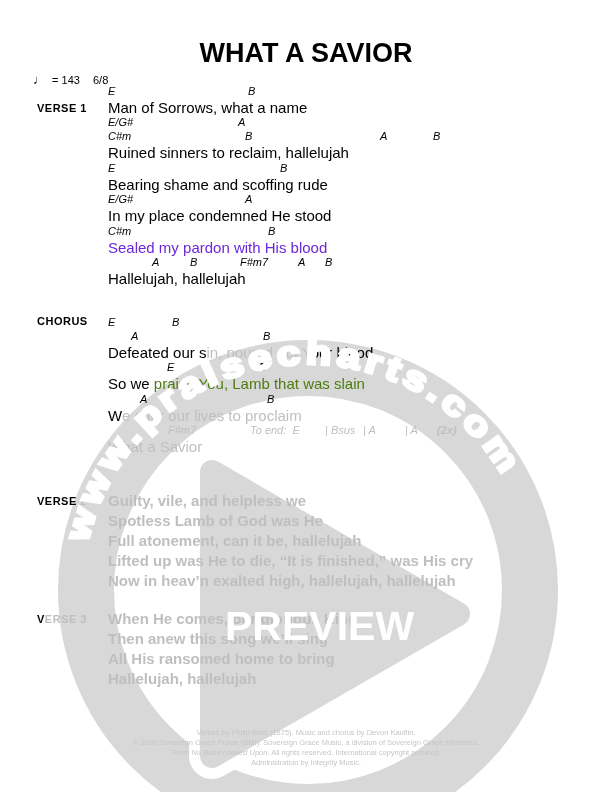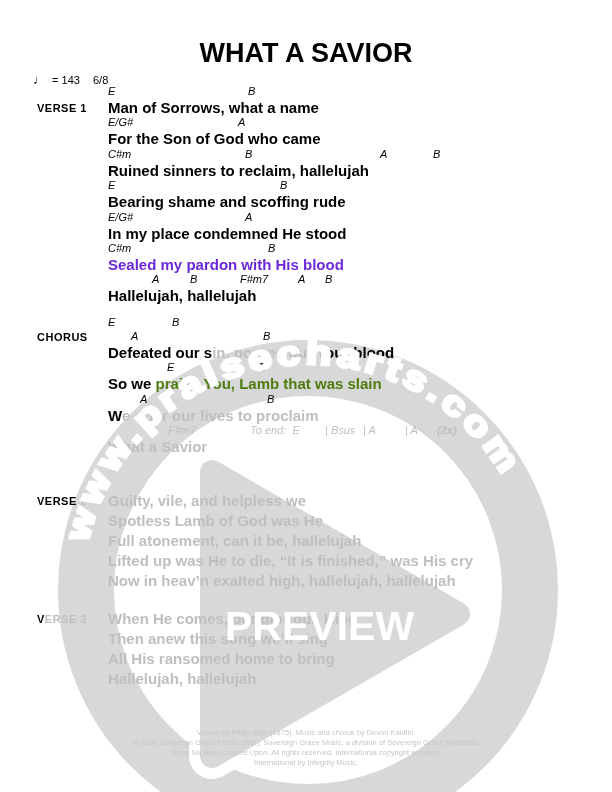--- a/index.html
+++ b/index.html
@@ -16,21 +16,21 @@
   }
   #tempo .note{font-size:13px;margin-right:3px;}
   #tempo .meter{margin-left:10px;}
   .seclabel{
     position:absolute;left:37px;font-size:11px;font-weight:bold;
     letter-spacing:0.5px;white-space:nowrap;
   }
   .secblock{position:absolute;left:108px;white-space:nowrap;}
   .chordrow{position:relative;height:14px;font-style:italic;font-size:11px;}
   .chordrow span{position:absolute;top:0;white-space:pre;}
-  .lyricrow{height:17.4px;font-size:15px;font-weight:bold;}
+  .lyricrow{height:17.4px;font-size:15px;font-weight:normal;}
   .plainrow{height:20px;font-size:15px;font-weight:bold;}
   #footer{
     position:absolute;top:728px;left:0;width:612px;text-align:center;
     font-size:7.5px;line-height:10px;
   }
   #wm-under,#wm-over{position:absolute;top:0;left:0;pointer-events:none;}
   #sections{position:absolute;top:0;left:0;width:612px;height:792px;}
 </style>
 </head>
 <body>
@@ -56,21 +56,20 @@
       <div class="secblock" style="top: 85px;">
         <div class="chordrow">
           <span style="left: 0px; color: rgb(0, 0, 0);">E</span>
           <span style="left: 140px; color: rgb(0, 0, 0);">B</span>
         </div>
         <div class="lyricrow"><span style="color: rgb(0, 0, 0);">Man of Sorrows, what a name</span></div>
         <div class="chordrow">
           <span style="left: 0px; color: rgb(0, 0, 0);">E/G#</span>
           <span style="left: 130px; color: rgb(0, 0, 0);">A</span>
         </div>
-        <div class="lyricrow"><span style="color: rgb(0, 0, 0);">For the Son of God who came</span></div>
         <div class="chordrow">
           <span style="left: 0px; color: rgb(0, 0, 0);">C#m</span>
           <span style="left: 137px; color: rgb(0, 0, 0);">B</span>
           <span style="left: 272px; color: rgb(0, 0, 0);">A</span>
           <span style="left: 325px; color: rgb(0, 0, 0);">B</span>
         </div>
         <div class="lyricrow"><span style="color: rgb(0, 0, 0);">Ruined sinners to reclaim, hallelujah</span></div>
         <div class="chordrow">
           <span style="left: 0px; color: rgb(0, 0, 0);">E</span>
           <span style="left: 172px; color: rgb(0, 0, 0);">B</span>
@@ -88,21 +87,21 @@
         <div class="lyricrow"><span style="color: #6d28d9;">Sealed my pardon with His blood</span></div>
         <div class="chordrow">
           <span style="left: 44px; color: rgb(0, 0, 0);">A</span>
           <span style="left: 82px; color: rgb(0, 0, 0);">B</span>
           <span style="left: 132px; color: rgb(0, 0, 0);">F#m7</span>
           <span style="left: 190px; color: rgb(0, 0, 0);">A</span>
           <span style="left: 217px; color: rgb(0, 0, 0);">B</span>
         </div>
         <div class="lyricrow"><span style="color: rgb(0, 0, 0);">Hallelujah, hallelujah</span></div>
       </div>
-      <div class="seclabel" style="top: 331px;"><span style="color: rgb(0, 0, 0);">CHORUS</span></div>
+      <div class="seclabel" style="top: 315px;"><span style="color: rgb(0, 0, 0);">CHORUS</span></div>
       <div class="secblock" style="top: 316px;">
         <div class="chordrow">
           <span style="left: 0px; color: rgb(0, 0, 0);">E</span>
           <span style="left: 64px; color: rgb(0, 0, 0);">B</span>
         </div>
         <div class="chordrow">
           <span style="left: 23px; color: rgb(0, 0, 0);">A</span>
           <span style="left: 155px; color: rgb(0, 0, 0);">B</span>
         </div>
         <div class="lyricrow"><span style="color: rgb(0, 0, 0);">Defeated our s</span><span style="color: rgb(191, 191, 191);">in, poured out Y</span><span style="color: rgb(0, 0, 0);">our blood</span></div>
@@ -150,16 +149,16 @@
     <text font-family="Liberation Sans, sans-serif" font-size="34" font-weight="bold" fill="#ffffff" stroke="#ffffff" stroke-width="3" letter-spacing="4">
       <textPath id="arc-textpath" href="#arcpath" startOffset="0" textLength="545" lengthAdjust="spacingAndGlyphs">www.praisecharts.com</textPath>
     </text>
     <text id="preview-text" x="225" y="640" font-family="Liberation Sans, sans-serif" font-size="41" font-weight="bold" fill="#ffffff">PREVIEW</text>
   </svg>
 
   <div id="footer" style="color: rgb(198, 198, 198);">
       <div><span>Verses by Philip Bliss (1875). Music and chorus by Devon Kauflin.</span></div>
       <div><span>© 2008 Sovereign Grace Praise (BMI). Sovereign Grace Music, a division of Sovereign Grace Ministries.</span></div>
       <div><span>From </span><span style="font-style: italic;">Na Band Looked Upon</span><span>. All rights reserved. International copyright secured.</span></div>
-      <div><span>International by Integrity Music.</span></div>
+      <div><span>Administration by Integrity Music.</span></div>
     </div>
 
 </div>
 
 </body></html>

